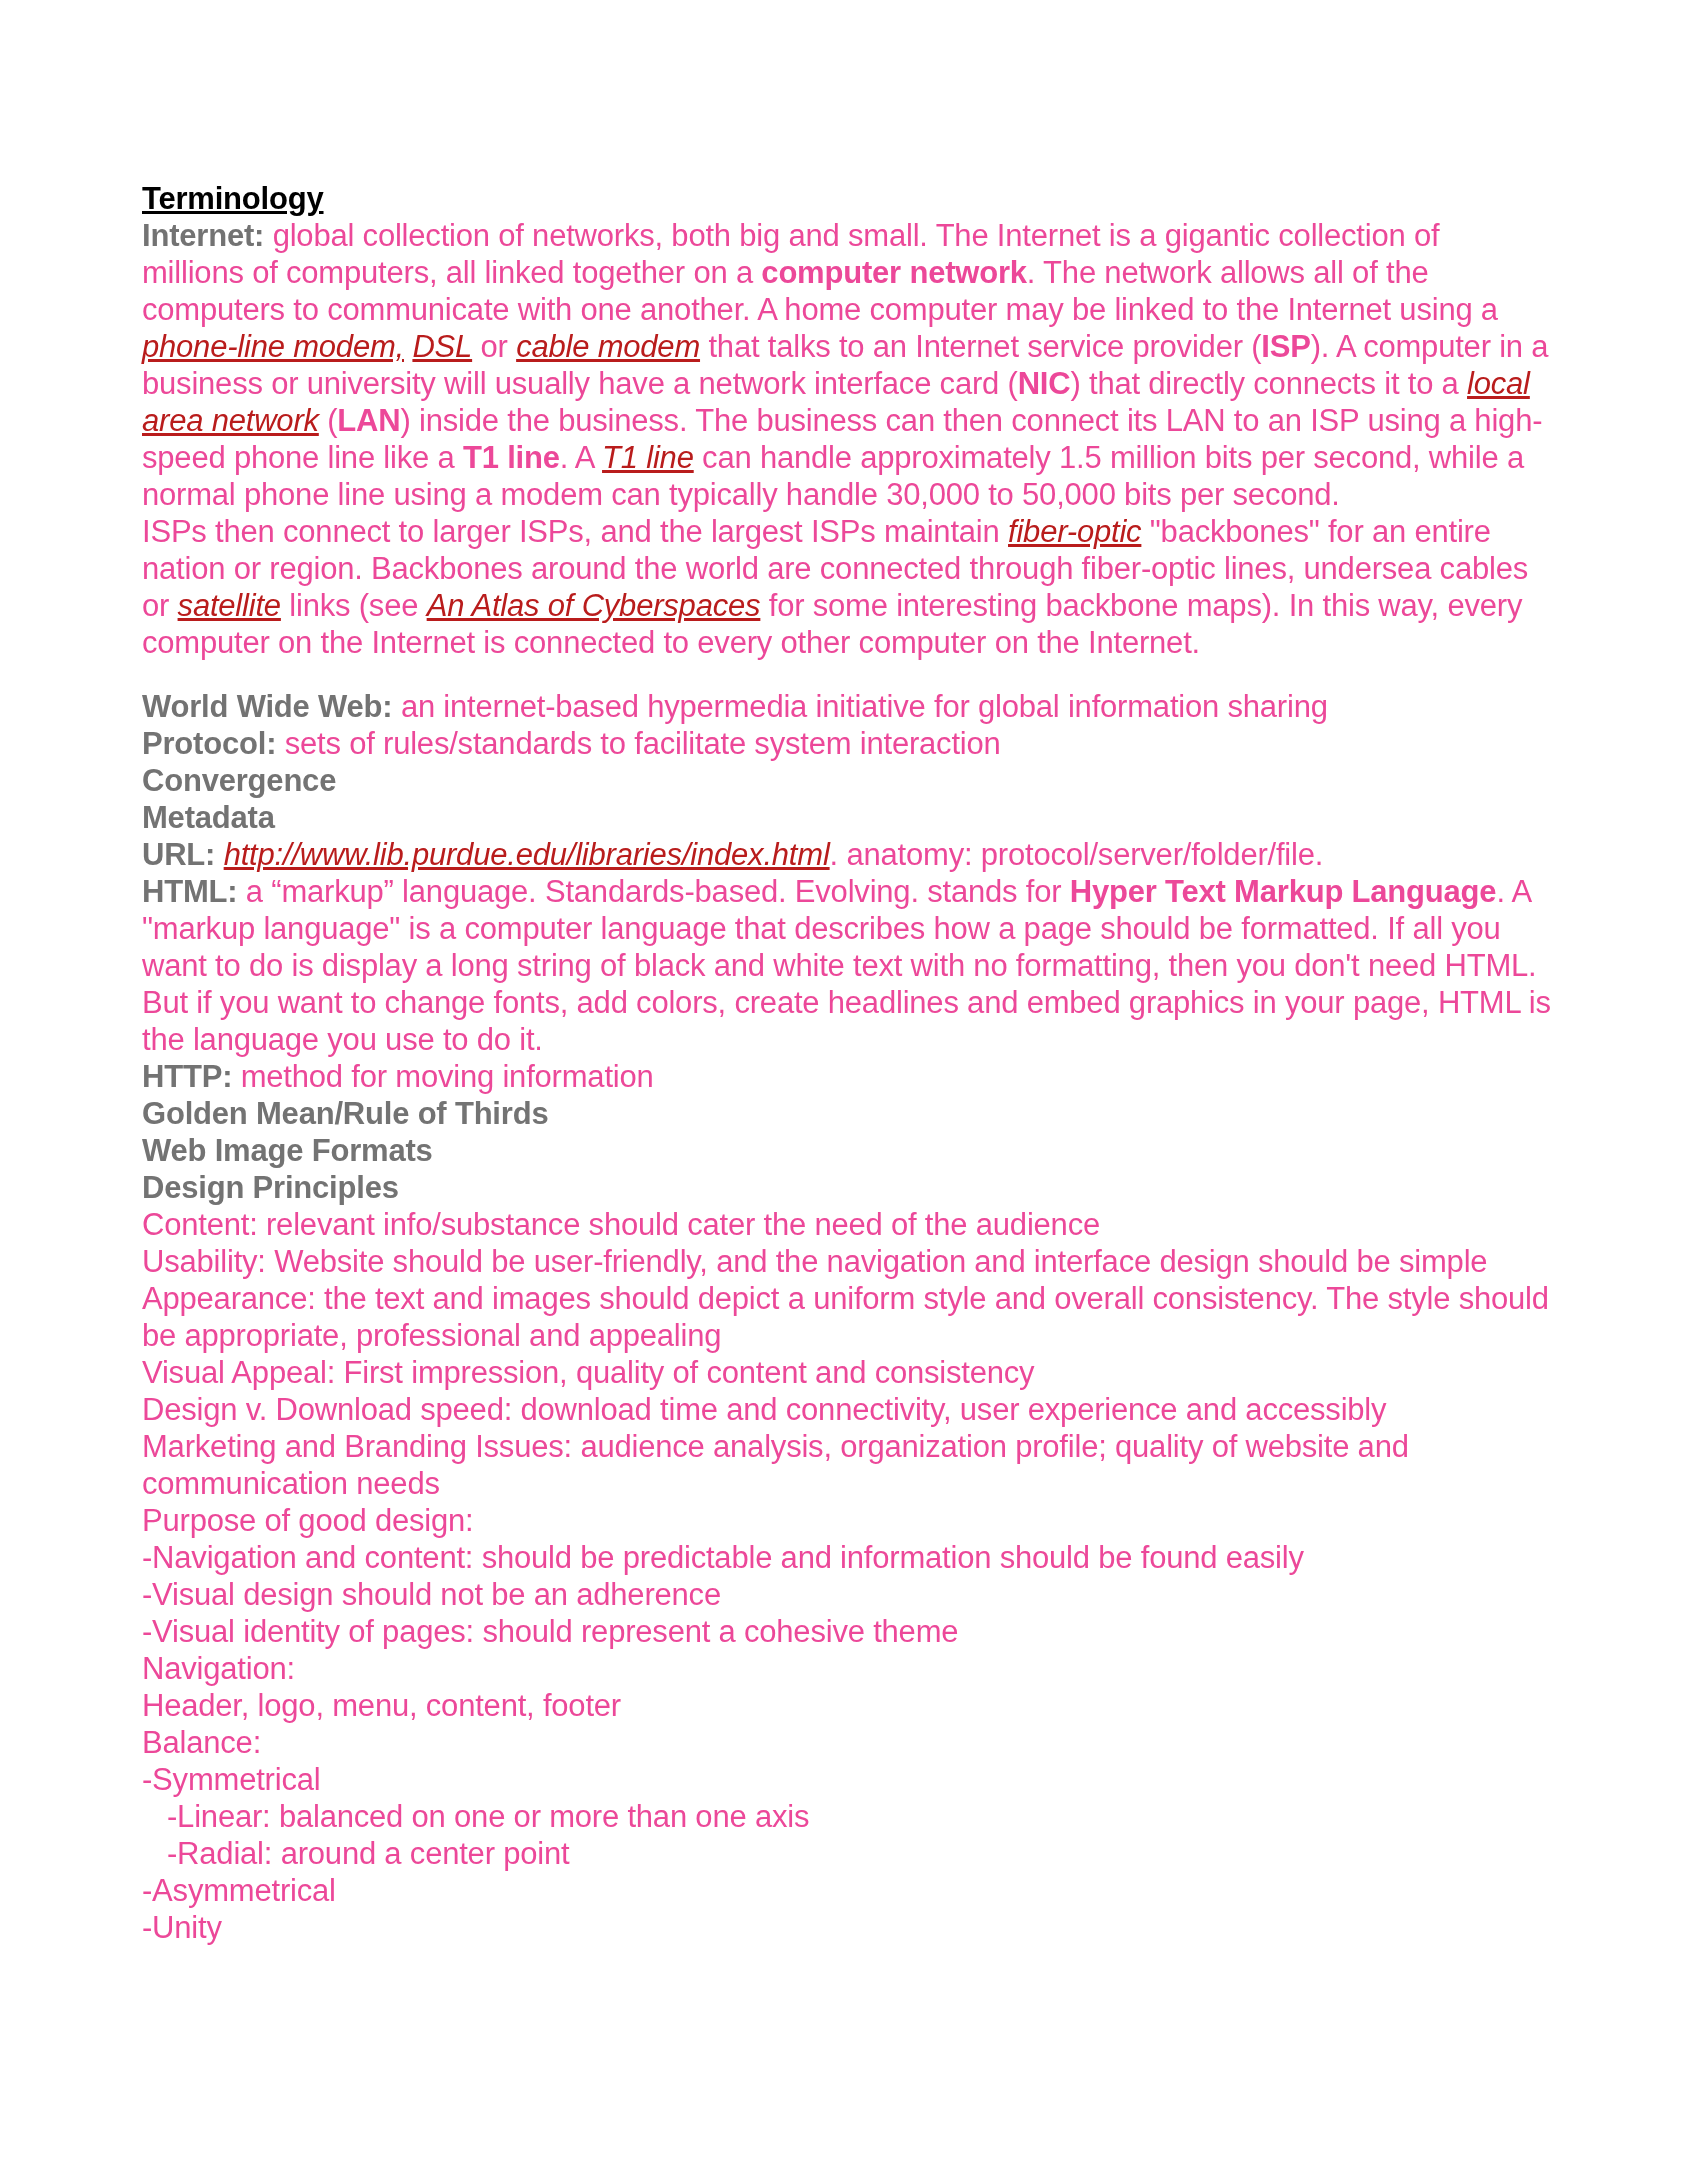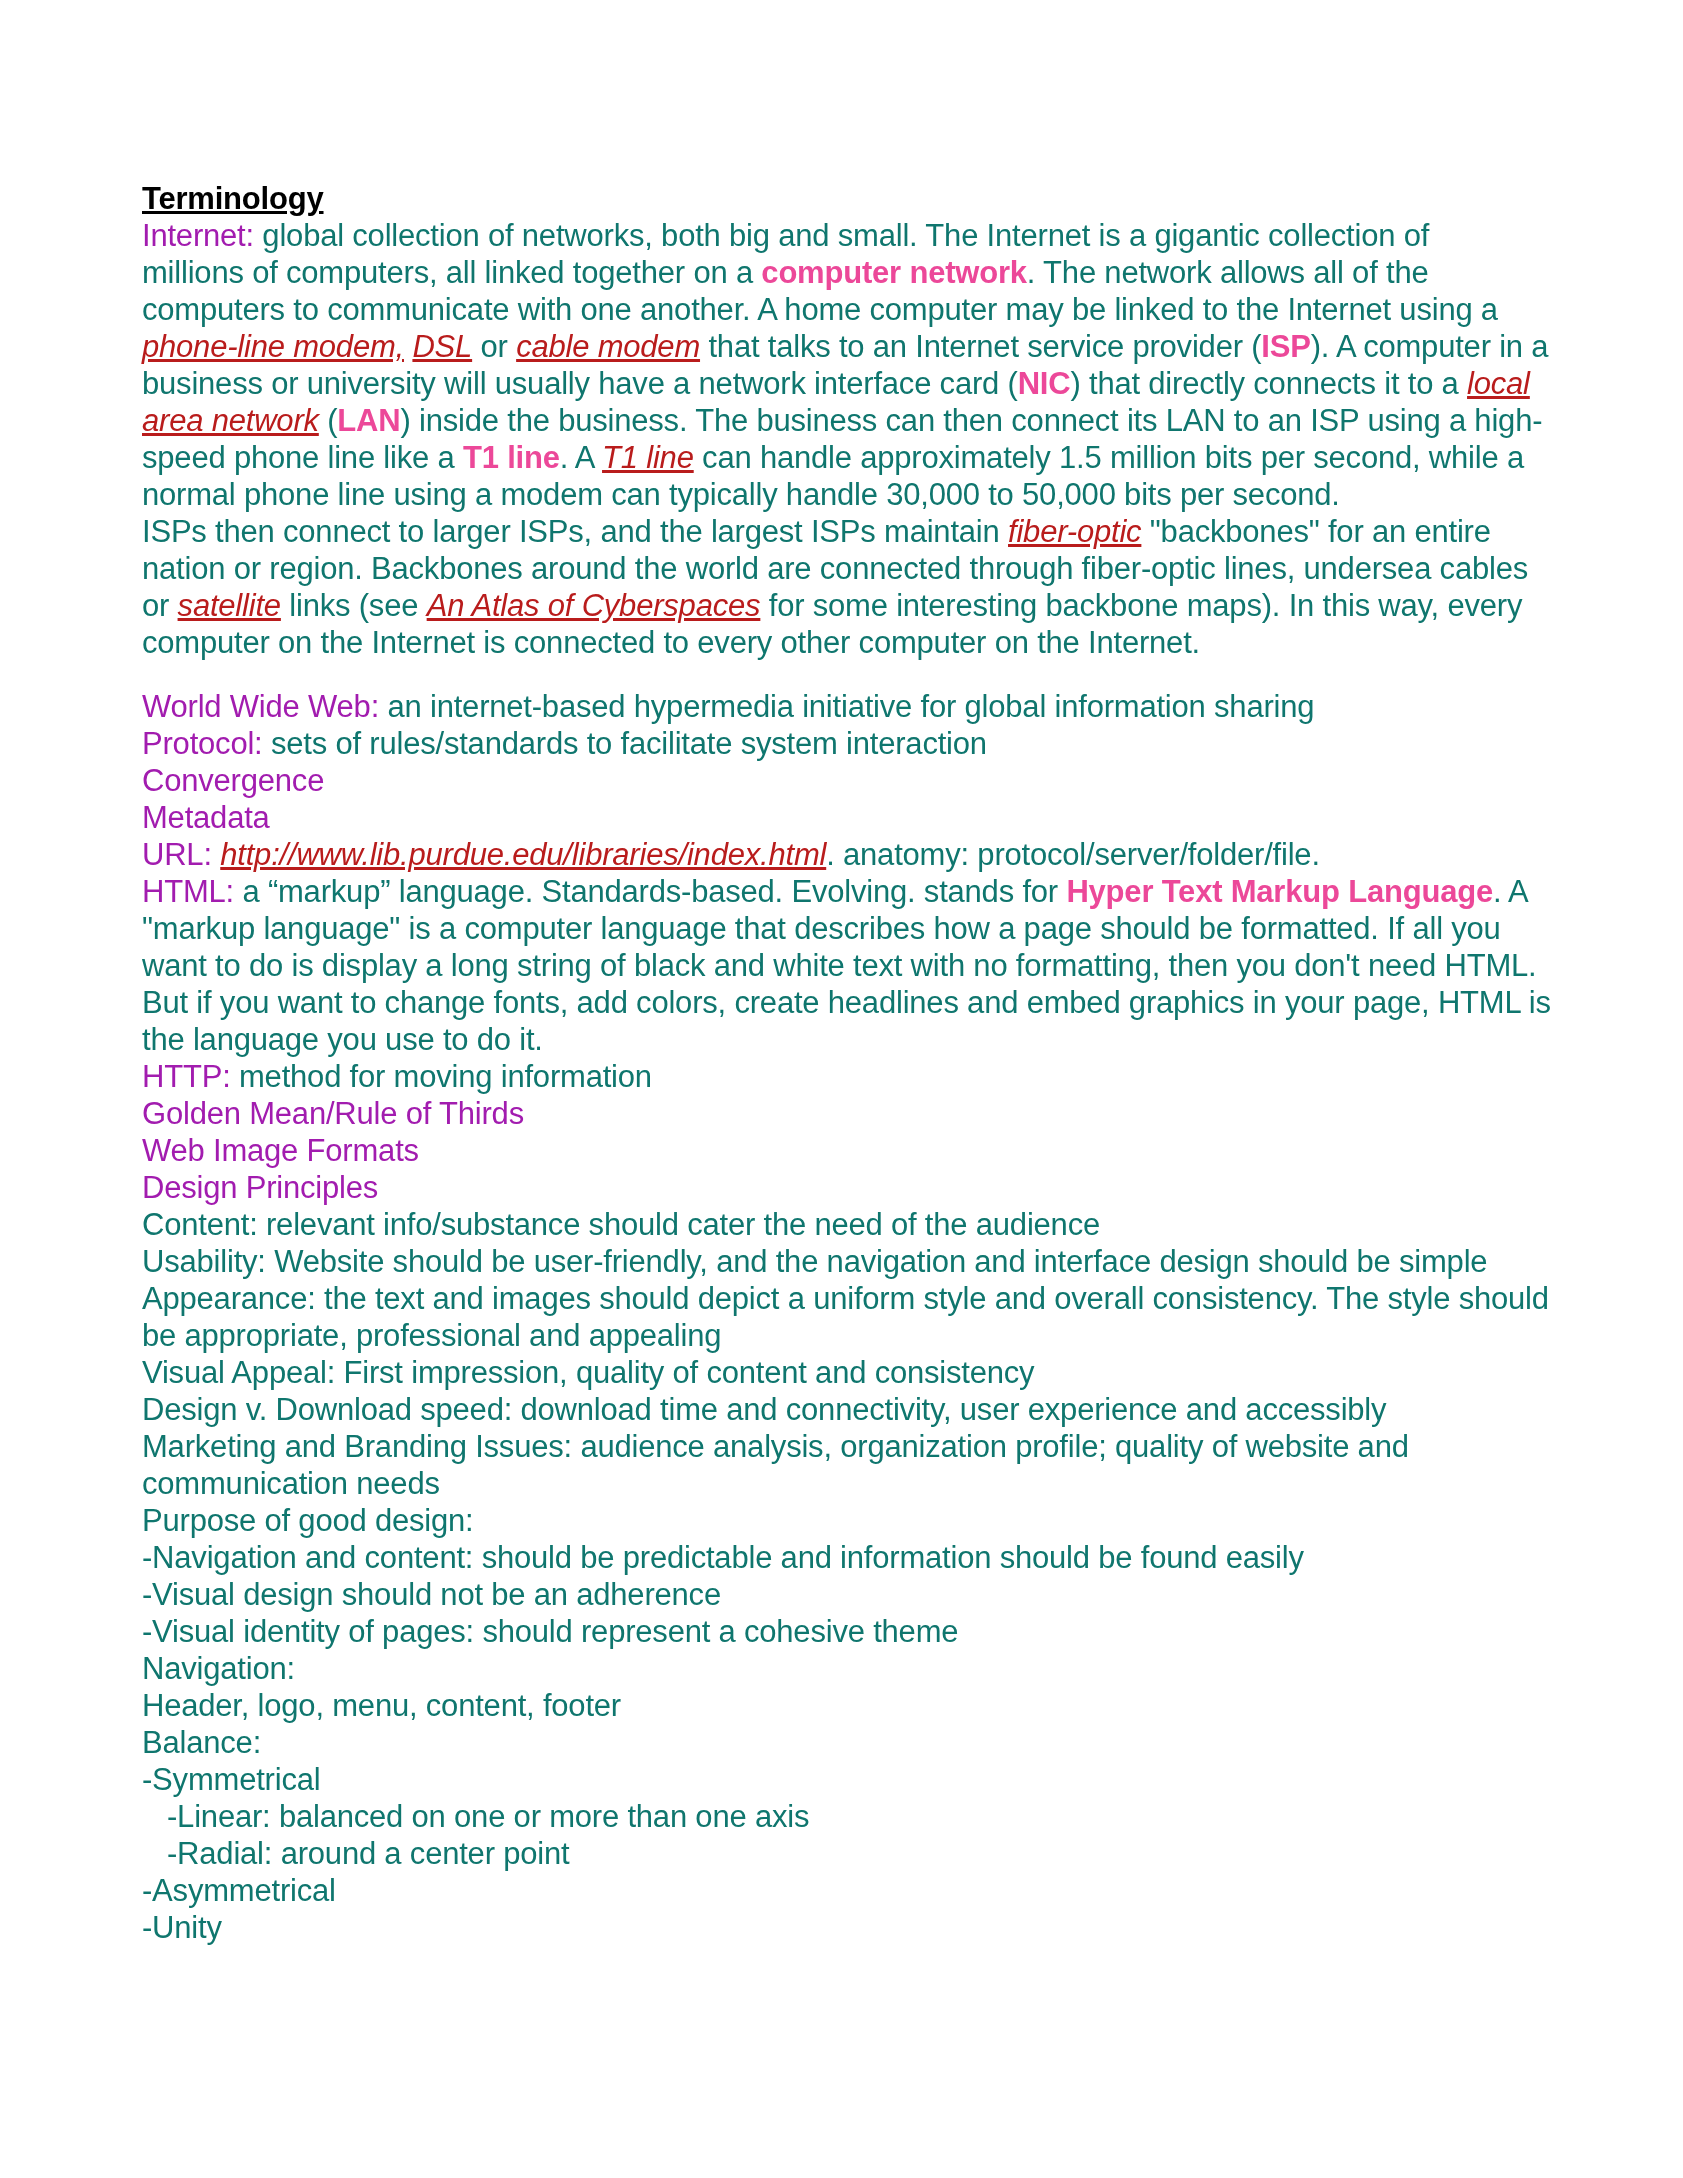--- a/index.html
+++ b/index.html
@@ -26,24 +26,24 @@
   }
   .line { min-height: 37px; }
   .line.gap { margin-top: 27px; }
   .line.indent { padding-left: 25px; }
   .heading {
     color: #000000;
     font-weight: bold;
     text-decoration: underline;
   }
   .term {
-    color: #a21caf;
-    font-weight: normal;
+    color: #737373;
+    font-weight: bold;
   }
-  .red { color: #0f766e; }
+  .red { color: #ec4899; }
   .redbold { color: #ec4899; font-weight: bold; }
   a.link {
     color: #b91c1c;
     text-decoration: underline;
     cursor: pointer;
     font-style: italic;
   }
 </style>
 </head>
 <body>

